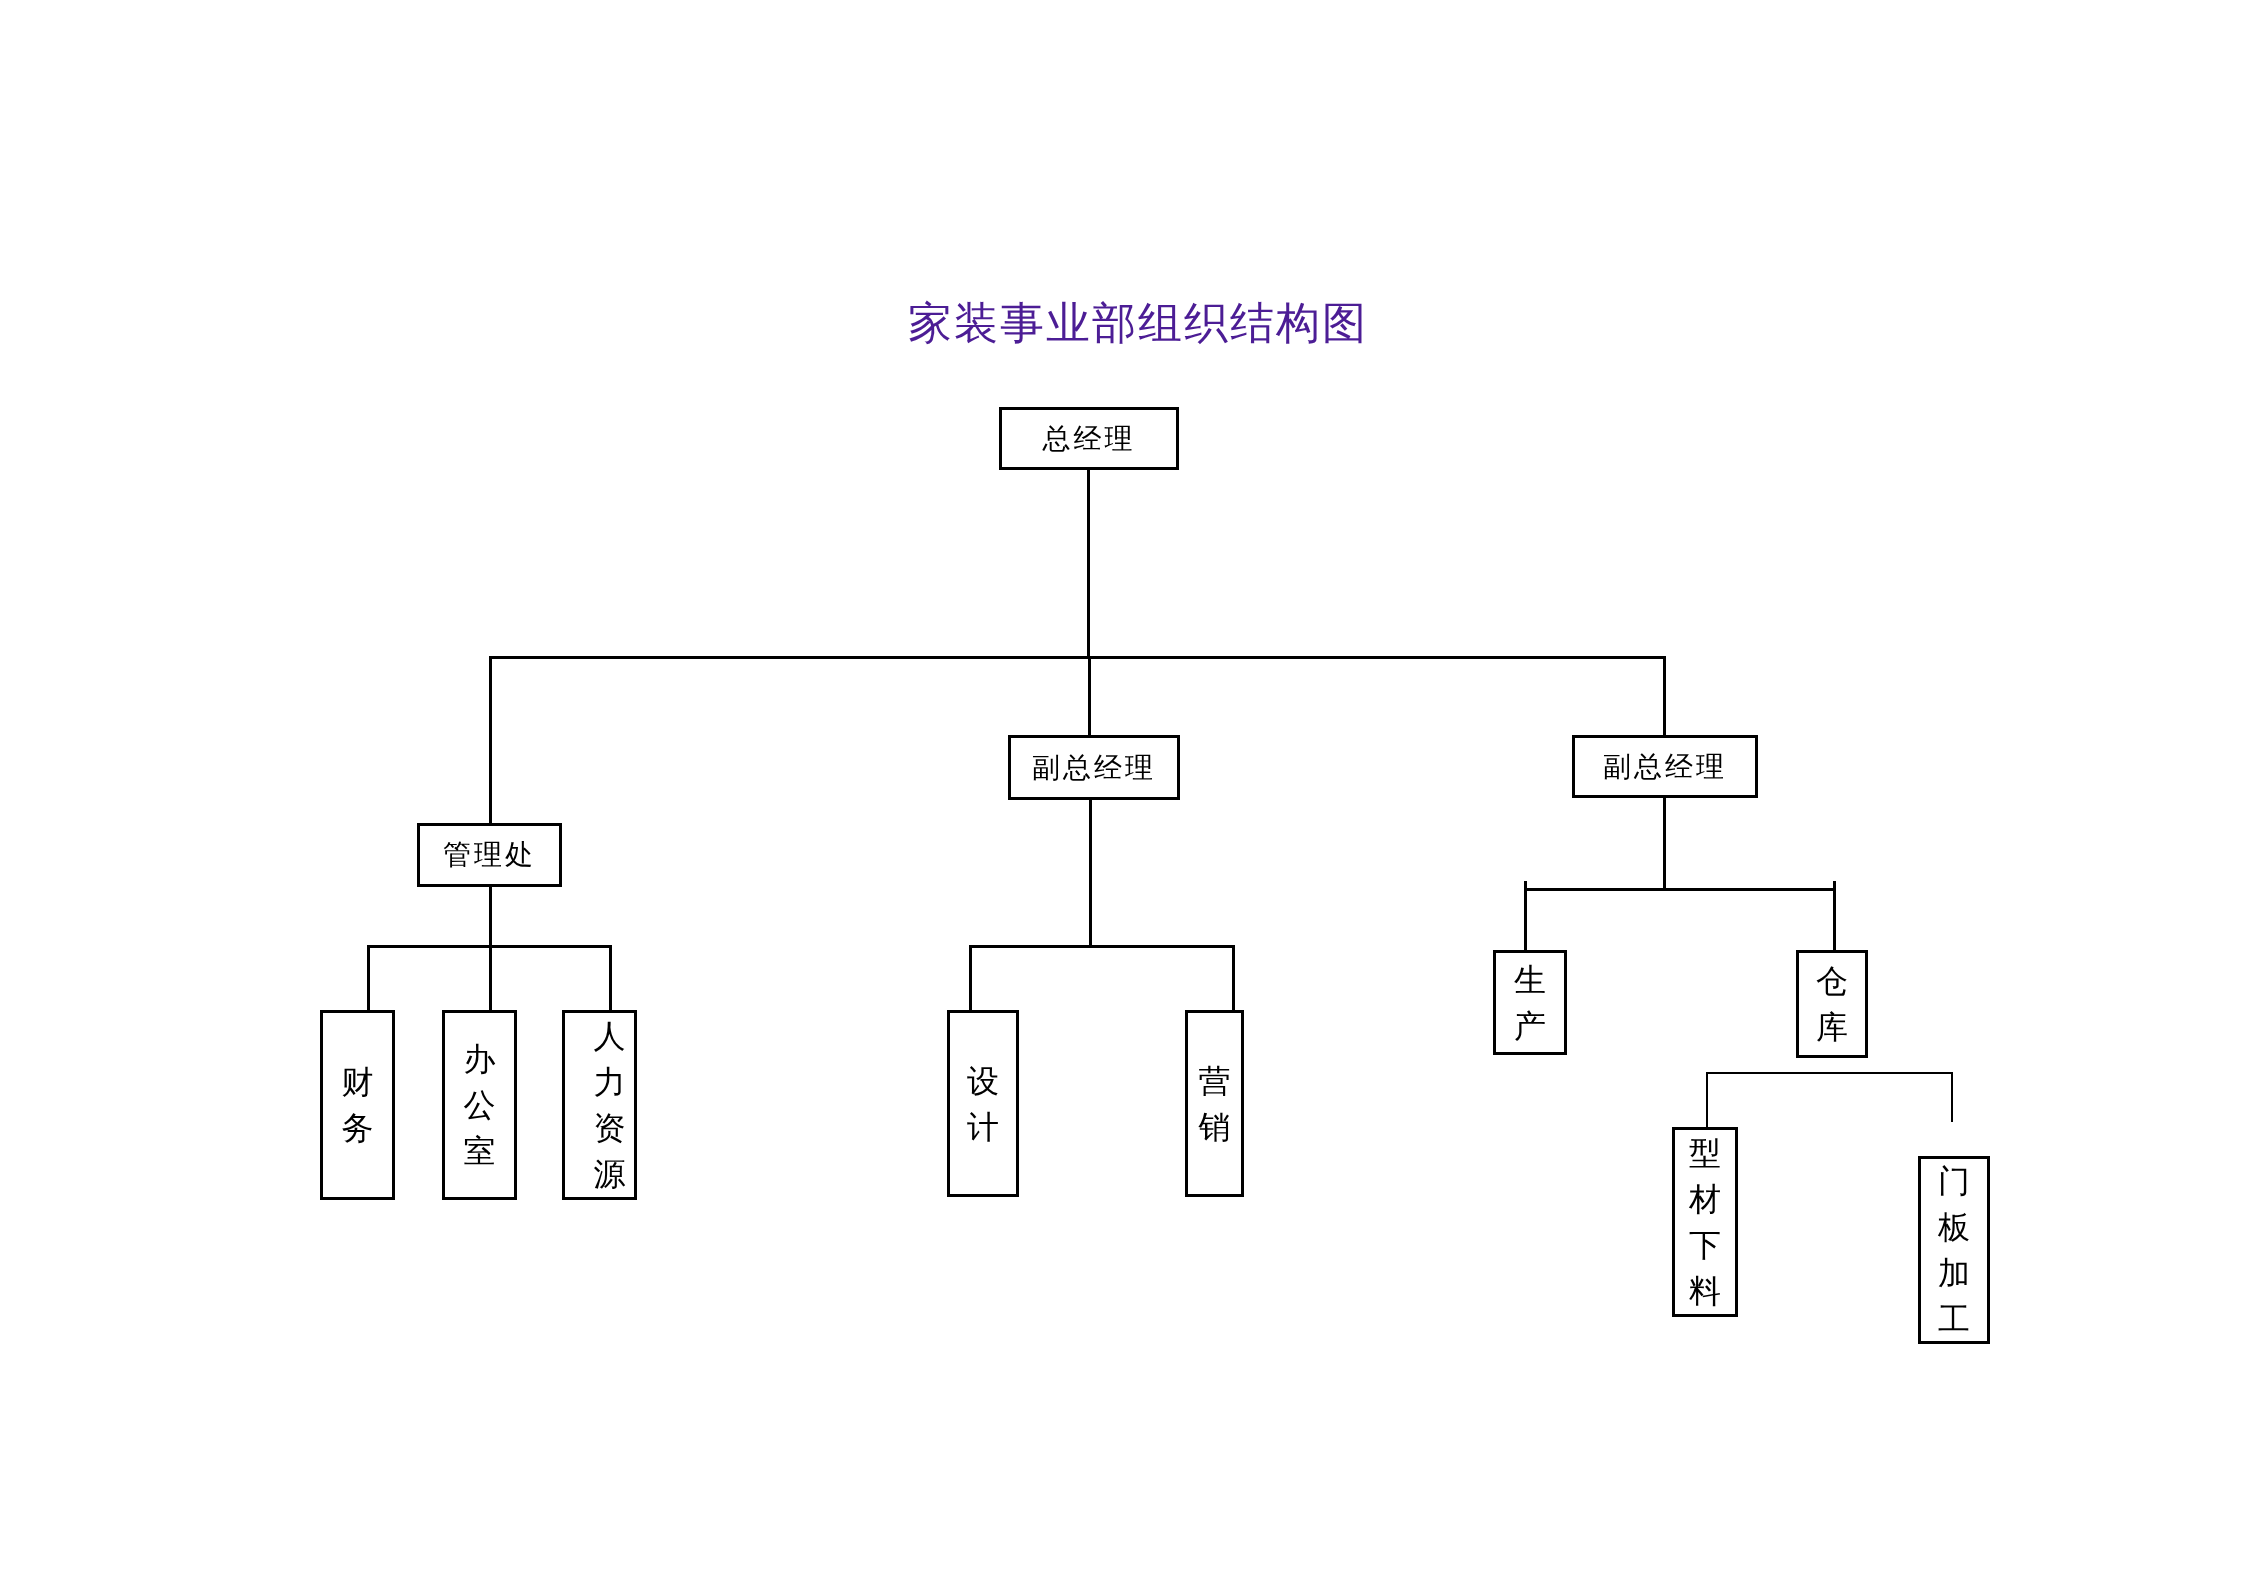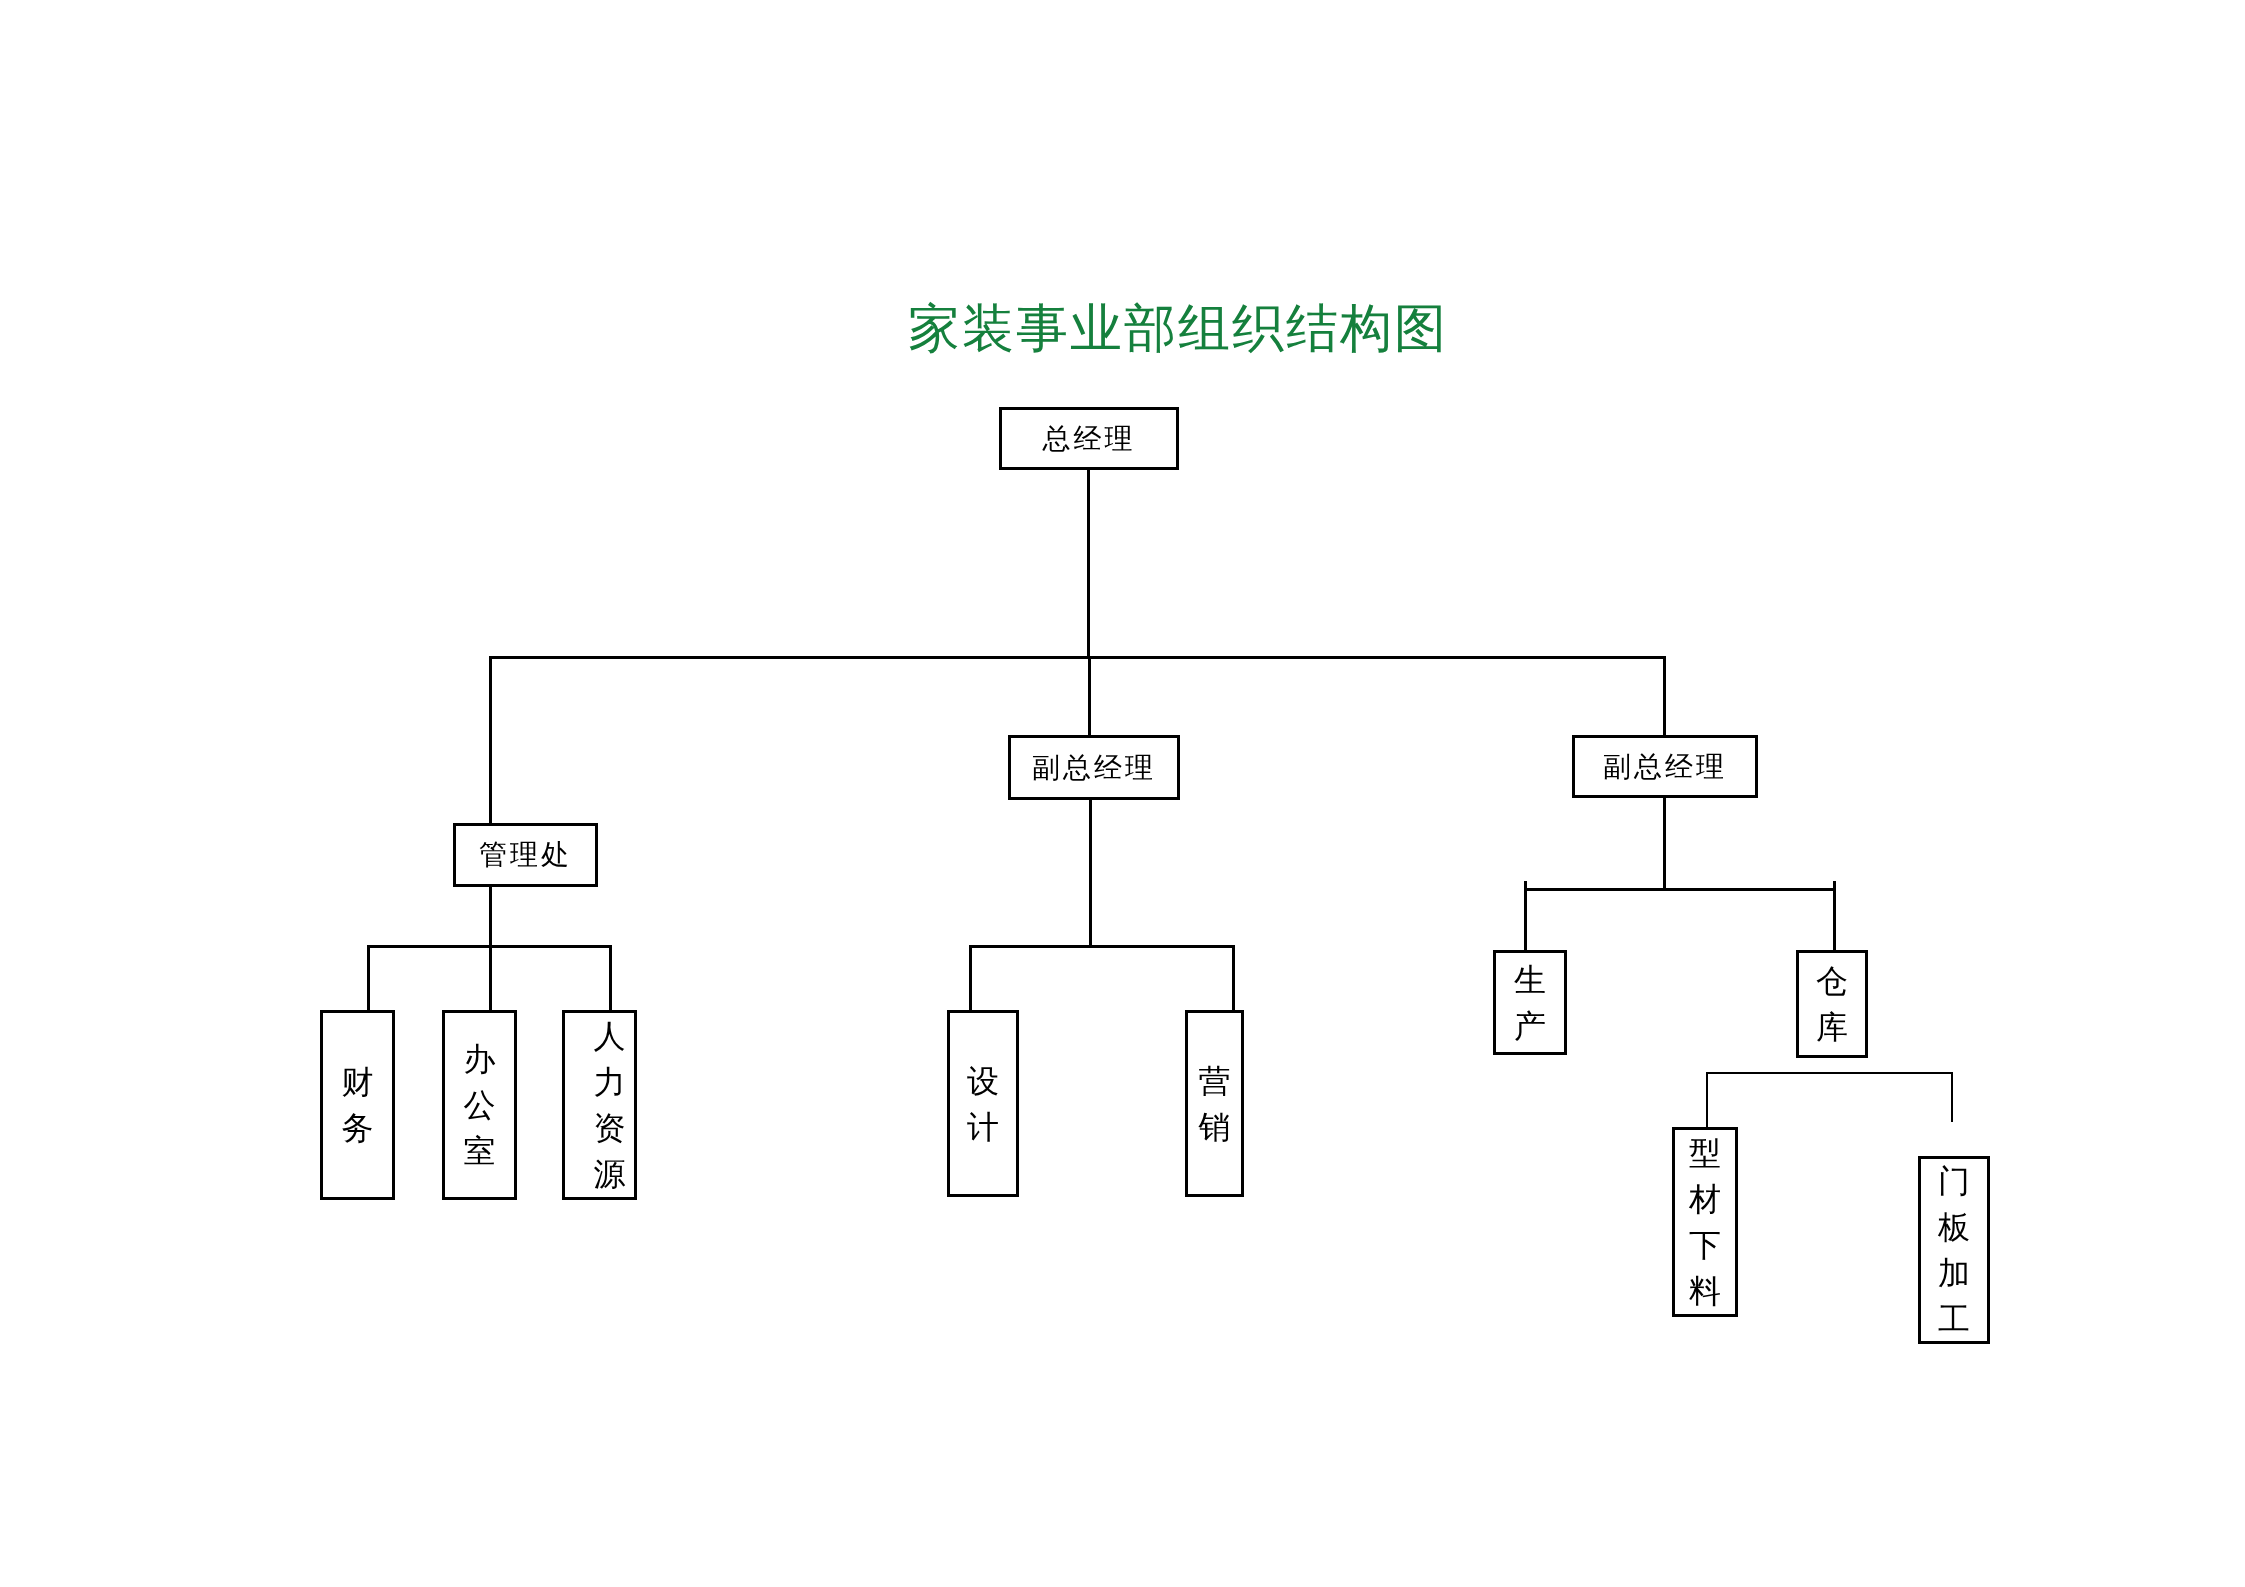--- a/index.html
+++ b/index.html
@@ -9,24 +9,24 @@
     height: 1587px;
     background: #ffffff;
     font-family: "Liberation Serif", "DejaVu Serif", serif;
     color: #000000;
     overflow: hidden;
   }
   .title {
     position: absolute;
     left: 908px;
     top: 294px;
-    font-size: 52px;
+    font-size: 44px;
     letter-spacing: 2px;
     white-space: nowrap;
-    color: #15803d;
+    color: #4c1d95;
   }
   .node {
     position: absolute;
     box-sizing: border-box;
     border: 3px solid #000000;
     background: #ffffff;
     display: flex;
     align-items: center;
     justify-content: center;
   }
@@ -79,21 +79,21 @@
   <div class="line" style="left:1833px; top:881px; width:3px; height:69px;"></div>
 
   <div class="line" style="left:1706px; top:1072px; width:247px; height:2px;"></div>
   <div class="line" style="left:1706px; top:1072px; width:2px; height:55px;"></div>
   <div class="line" style="left:1951px; top:1072px; width:2px; height:50px;"></div>
 
   <div class="node node-h" style="left:999px; top:407px; width:180px; height:63px;">
     <span>总经理</span>
   </div>
 
-  <div class="node node-h" style="left:417px; top:823px; width:145px; height:64px;margin-left:36px;">
+  <div class="node node-h" style="left:417px; top:823px; width:145px; height:64px;">
     <span>管理处</span>
   </div>
   <div class="node node-h" style="left:1008px; top:735px; width:172px; height:65px;">
     <span>副总经理</span>
   </div>
   <div class="node node-h" style="left:1572px; top:735px; width:186px; height:63px;">
     <span>副总经理</span>
   </div>
 
   <div class="node node-v" style="left:320px; top:1010px; width:75px; height:190px;">

